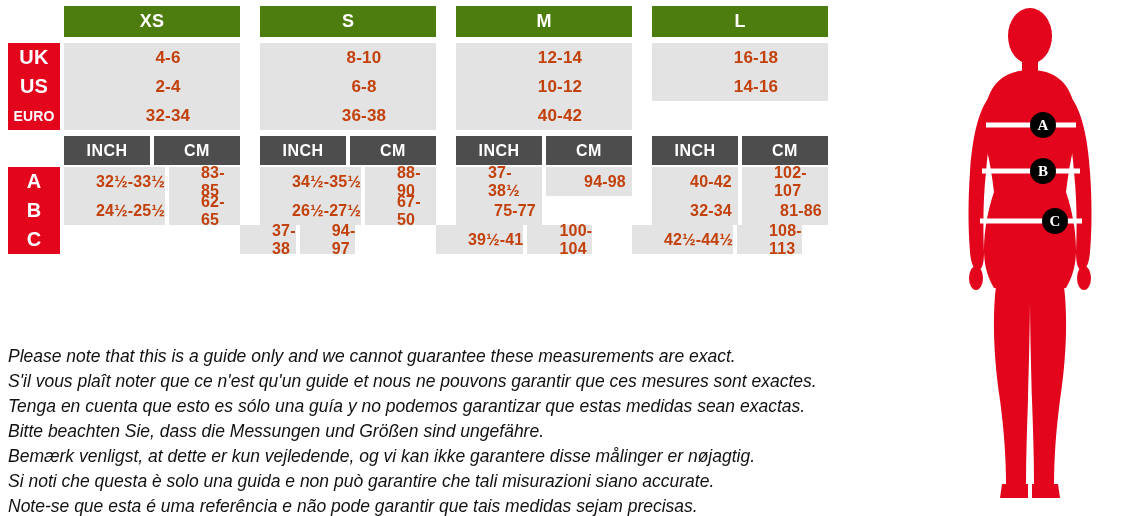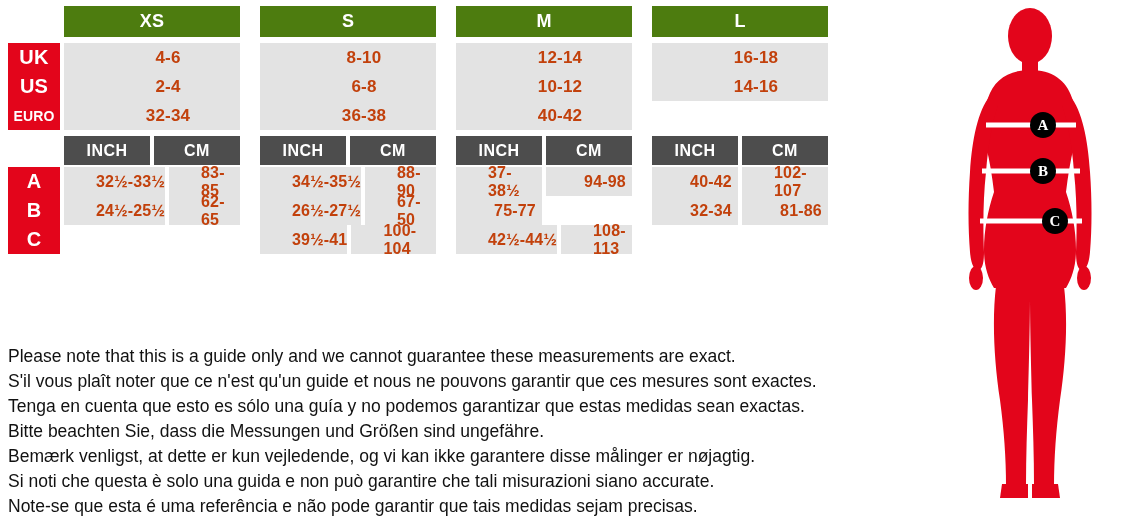--- a/index.html
+++ b/index.html
@@ -101,20 +101,21 @@
     position: absolute;
     left: 8px;
     top: 345px;
     width: 880px;
   }
   .notes p {
     margin: 0 0 2px 0;
     font-size: 17.5px;
     line-height: 23px;
     color: #111111;
+    font-style: italic;
   }
 
   
   .figure {
     position: absolute;
     left: 930px;
     top: 0px;
     width: 200px;
     height: 516px;
   }
@@ -266,20 +267,24 @@
       <div class="pair">
         <div class="cell value">32-34</div>
         <div class="cell value">81-86</div>
       </div>
     </div>
 
     <div class="grid">
       <div class="cell rowlabel-red">C</div>
       <div class="cell spacer"></div>
       <div class="cell spacer"></div>
+      <div class="pair">
+        <div class="cell value">37-38</div>
+        <div class="cell value">94-97</div>
+      </div>
       <div class="cell spacer"></div>
       <div class="pair">
         <div class="cell value">39½-41</div>
         <div class="cell value">100-104</div>
       </div>
       <div class="cell spacer"></div>
       <div class="pair">
         <div class="cell value">42½-44½</div>
         <div class="cell value">108-113</div>
       </div>

